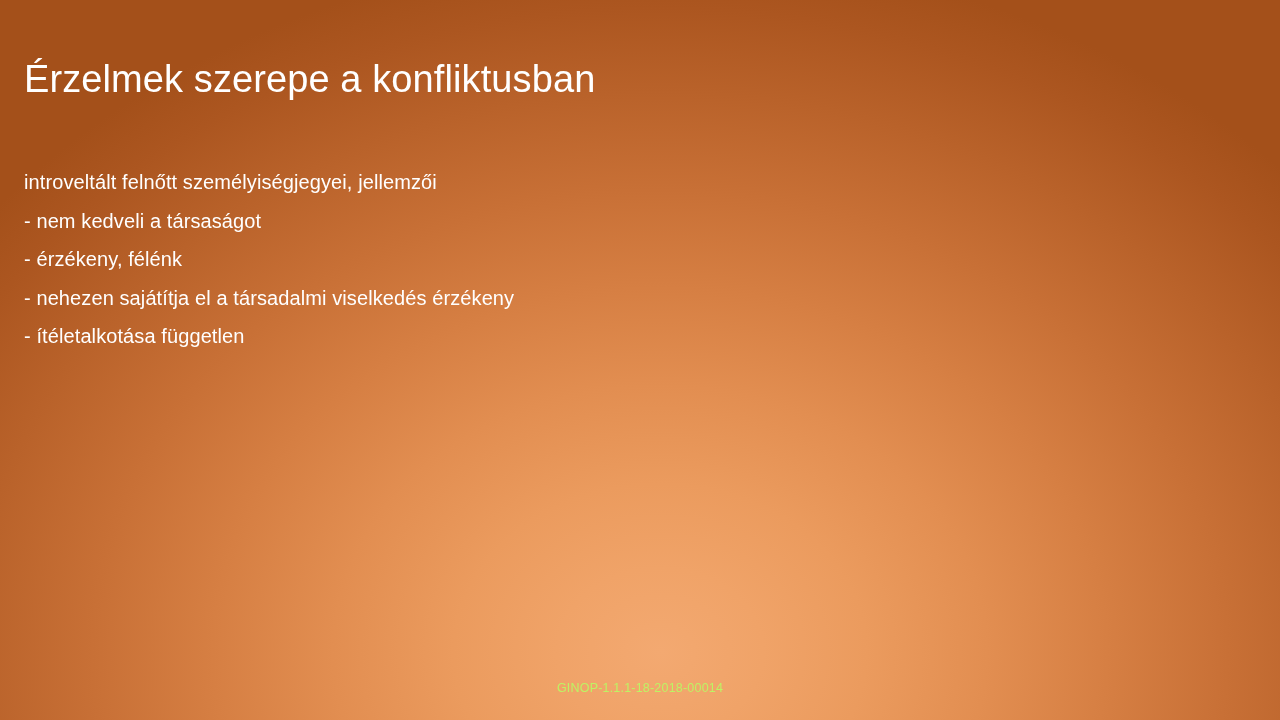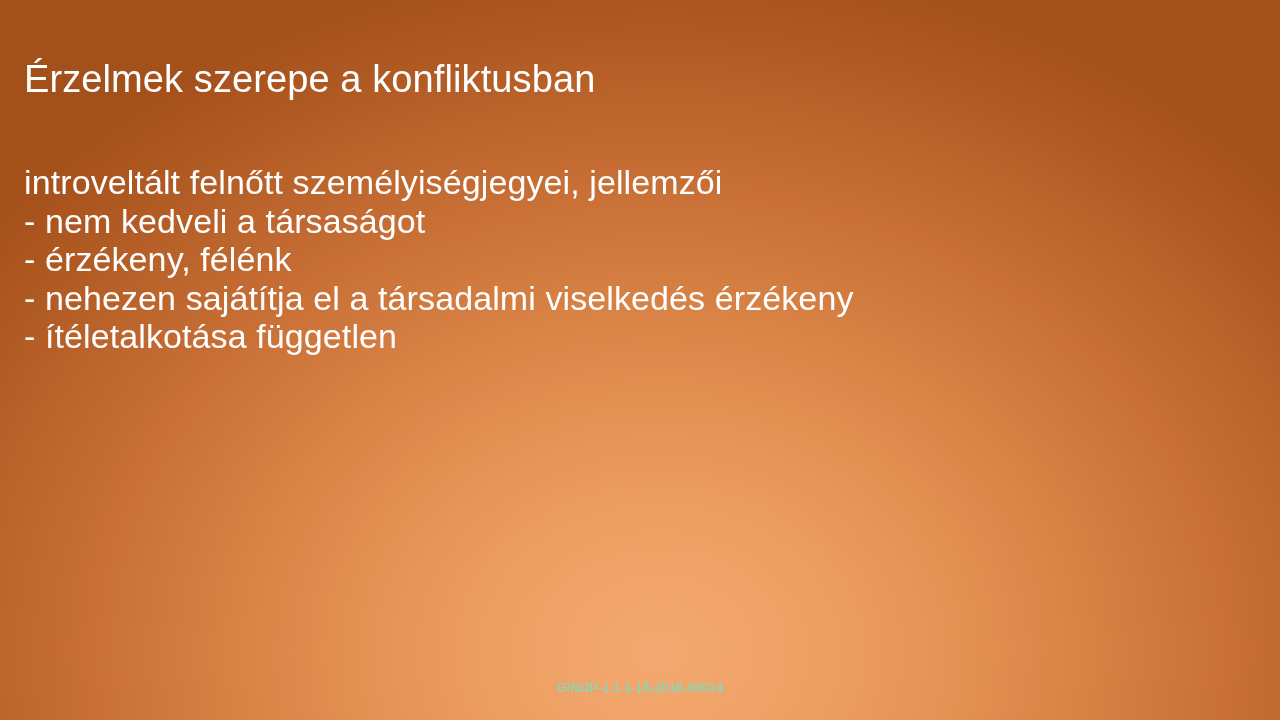--- a/index.html
+++ b/index.html
@@ -70,21 +70,21 @@
   
   .body-block {
     position: absolute;
     left: 24px;
     top: 163px;
     width: 1180px;
   }
 
   .body-line {
     font-family: "Liberation Sans", sans-serif;
-    font-size: 34px;
+    font-size: 20px;
     font-weight: 400;
     line-height: 38.5px;
     color: #FFFFFF;
     white-space: pre;
     letter-spacing: 0.1px;
   }
 
   
   .footer {
     position: absolute;
@@ -93,21 +93,21 @@
     top: 678px;
     text-align: center;
   }
 
   .footer-text {
     display: inline-block;
     font-family: "Liberation Sans", sans-serif;
     font-size: 12.5px;
     font-weight: 400;
     line-height: 17px;
-    color: #5eead4;
+    color: #bef264;
     letter-spacing: 0.2px;
   }
 </style>
 </head>
 <body>
 
 <div id="slide">
 
   <div id="slide-background"></div>
 

